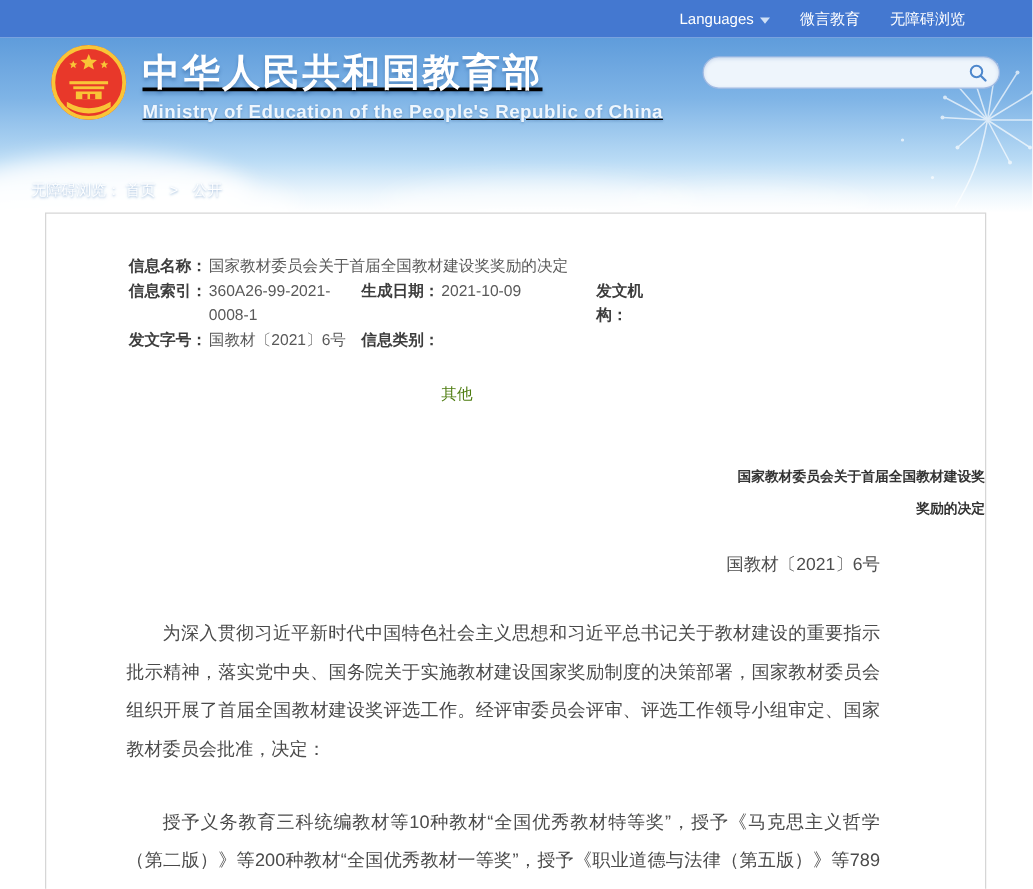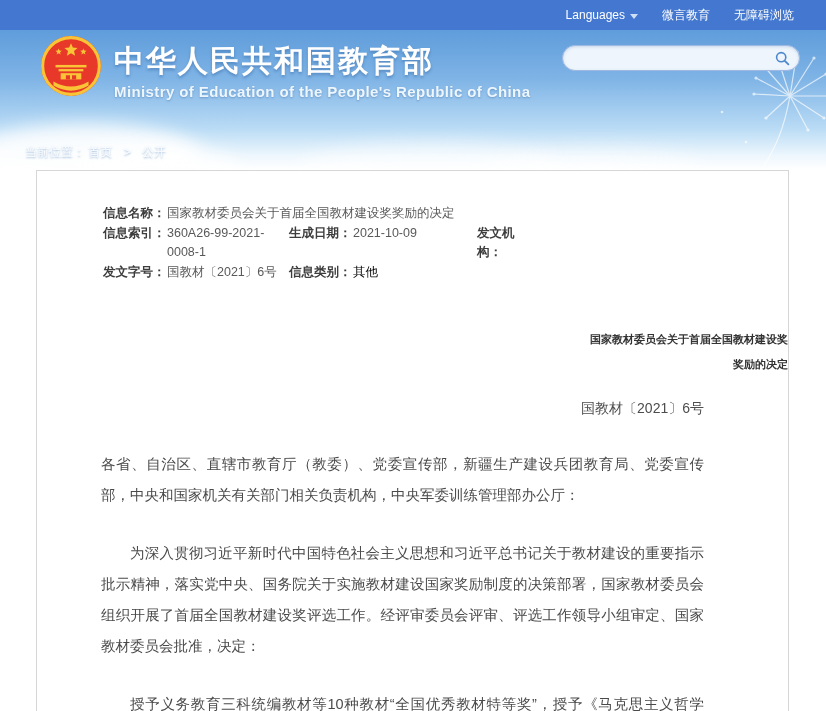--- a/index.html
+++ b/index.html
@@ -1,36 +1,36 @@
 <!DOCTYPE html>
 <html><head>
 <meta charset="utf-8">
 <style>
   * { box-sizing: border-box; margin: 0; padding: 0; }
   html,body { width:826px; height:711px; overflow:hidden;
     font-family:"Liberation Sans","DejaVu Sans",sans-serif; background:#fff; }
 
   
   .topbar { height:30px; background:#4478d0; display:flex; justify-content:flex-end;
-    align-items:center; gap:24px; padding-right:32px; position:relative; z-index:5; }
+    align-items:center; gap:24px; padding-right:54px; position:relative; z-index:5; }
   .topbar a { color:#fff; font-size:12px; text-decoration:none; display:flex; align-items:center; gap:5px; }
   .caret { width:0; height:0; border-left:4px solid transparent; border-right:4px solid transparent;
     border-top:5px solid #cfe0f6; margin-top:2px; }
 
   
   .banner { position:relative; height:140px;
     background:linear-gradient(180deg,#5f9cdb 0%,#7fb4e6 35%,#b9dbf5 70%,#eef7fd 90%,#ffffff 100%);
     overflow:hidden; }
   .cloud { position:absolute; background:#fff; border-radius:50%; filter:blur(9px); }
   .c1 { left:-30px; bottom:-18px; width:230px; height:64px; opacity:.85; }
   .c2 { left:70px; bottom:-30px; width:170px; height:55px; opacity:.75; }
   .c3 { left:300px; bottom:-22px; width:260px; height:48px; opacity:.5; }
   .c4 { right:120px; bottom:-26px; width:220px; height:46px; opacity:.45; }
 
-  .logo-block { position:absolute; left:38px; top:2px; display:flex; align-items:flex-end; cursor:pointer; }
+  .logo-block { position:absolute; left:38px; top:2px; display:flex; align-items:center; cursor:pointer;text-decoration:underline; }
   .emblem { width:66px; height:66px; margin-top:2px; }
   .titles { margin-left:10px; }
   .site-title { font-size:30px; font-weight:bold; color:#fff; letter-spacing:2px;
     text-shadow:0 2px 3px rgba(40,90,150,.45); line-height:40px; margin-top:4px; }
   .site-subtitle { font-size:15px; font-weight:bold; color:#eef6fd; letter-spacing:.4px;
     text-shadow:0 1px 2px rgba(40,90,150,.4); margin-top:2px; }
 
   .search { position:absolute; right:26px; top:15px; width:238px; height:26px;
     background:#eef5fc; border:1px solid #9fb9e2; border-radius:14px;
     box-shadow:inset 0 1px 3px rgba(90,130,190,.25); display:flex; align-items:center; }
@@ -49,21 +49,21 @@
   
   .card { position:relative; margin-left:36px; width:753px; height:560px;
     background:#fff; border:1px solid #d6d6d6; }
 
   .meta { margin:33px 20px 0 66px; font-size:12.5px; color:#595959; }
   .meta-row { display:flex; line-height:19.5px; }
   .meta-label { font-weight:bold; color:#3d3d3d; flex-shrink:0;font-family:Liberation Serif, serif; }
   .w-l1 { width:64px; } .w-v1 { width:122px; } .w-l2 { width:64px; }
   .w-v2 { width:124px; } .w-l3 { width:61px; }
   .meta-val { color:#595959; }
-  .cat-val { color:#000000; }
+  .cat-val { color:#4d7c0f;margin-top:43px; }
 
   .doc-title { margin-top:45px; text-align:right; font-size:11px; font-weight:bold;
     color:#333; line-height:25px; }
   .doc-number { margin-top:23px; padding-right:84px; text-align:right;
     font-size:14px; color:#4d4d4d; }
 
   .doc-body { margin:31px 84px 0 64px; font-size:14.5px; color:#4a4a4a;
     line-height:31px; text-align:justify; }
   .doc-body p { margin-bottom:27px; }
   .doc-body p.indent { text-indent:2em; }
@@ -145,21 +145,21 @@
     <input type="text" value="" style="">
     <button class="search-btn">
       <svg width="15" height="15" viewBox="0 0 15 15">
         <circle cx="6.2" cy="6.2" r="4.6" fill="none" stroke="#4d87cc" stroke-width="1.6"></circle>
         <line x1="9.8" y1="9.8" x2="13.4" y2="13.4" stroke="#4d87cc" stroke-width="1.8" stroke-linecap="round"></line>
       </svg>
     </button>
   </div>
 
   <div class="breadcrumb">
-    <span>当前位置：</span>
+    <span>无障碍浏览：</span>
     <a href="#">首页</a>
     <span class="sep">&gt;</span>
     <a href="#">公开</a>
   </div>
 </div>
 
 <div class="card">
 
   <div class="meta">
     <div class="meta-row">
@@ -182,18 +182,17 @@
   </div>
 
   <div class="doc-title">
     <div>国家教材委员会关于首届全国教材建设奖</div>
     <div>奖励的决定</div>
   </div>
 
   <div class="doc-number">国教材〔2021〕6号</div>
 
   <div class="doc-body">
-    <p>各省、自治区、直辖市教育厅（教委）、党委宣传部，新疆生产建设兵团教育局、党委宣传部，中央和国家机关有关部门相关负责机构，中央军委训练管理部办公厅：</p>
     <p class="indent">为深入贯彻习近平新时代中国特色社会主义思想和习近平总书记关于教材建设的重要指示批示精神，落实党中央、国务院关于实施教材建设国家奖励制度的决策部署，国家教材委员会组织开展了首届全国教材建设奖评选工作。经评审委员会评审、评选工作领导小组审定、国家教材委员会批准，决定：</p>
     <p class="indent">授予义务教育三科统编教材等10种教材“全国优秀教材特等奖”，授予《马克思主义哲学（第二版）》等200种教材“全国优秀教材一等奖”，授予《职业道德与法律（第五版）》等789种教材“全国优秀教材二等奖”，授予国家教材委员会语文学科专家委员会等99个集体“全国教材建设先进集体”称号，授予丁增稳等200名同志“全国教材建设先进个人”称号。</p>
   </div>
 
 </div>
 
 </body></html>

